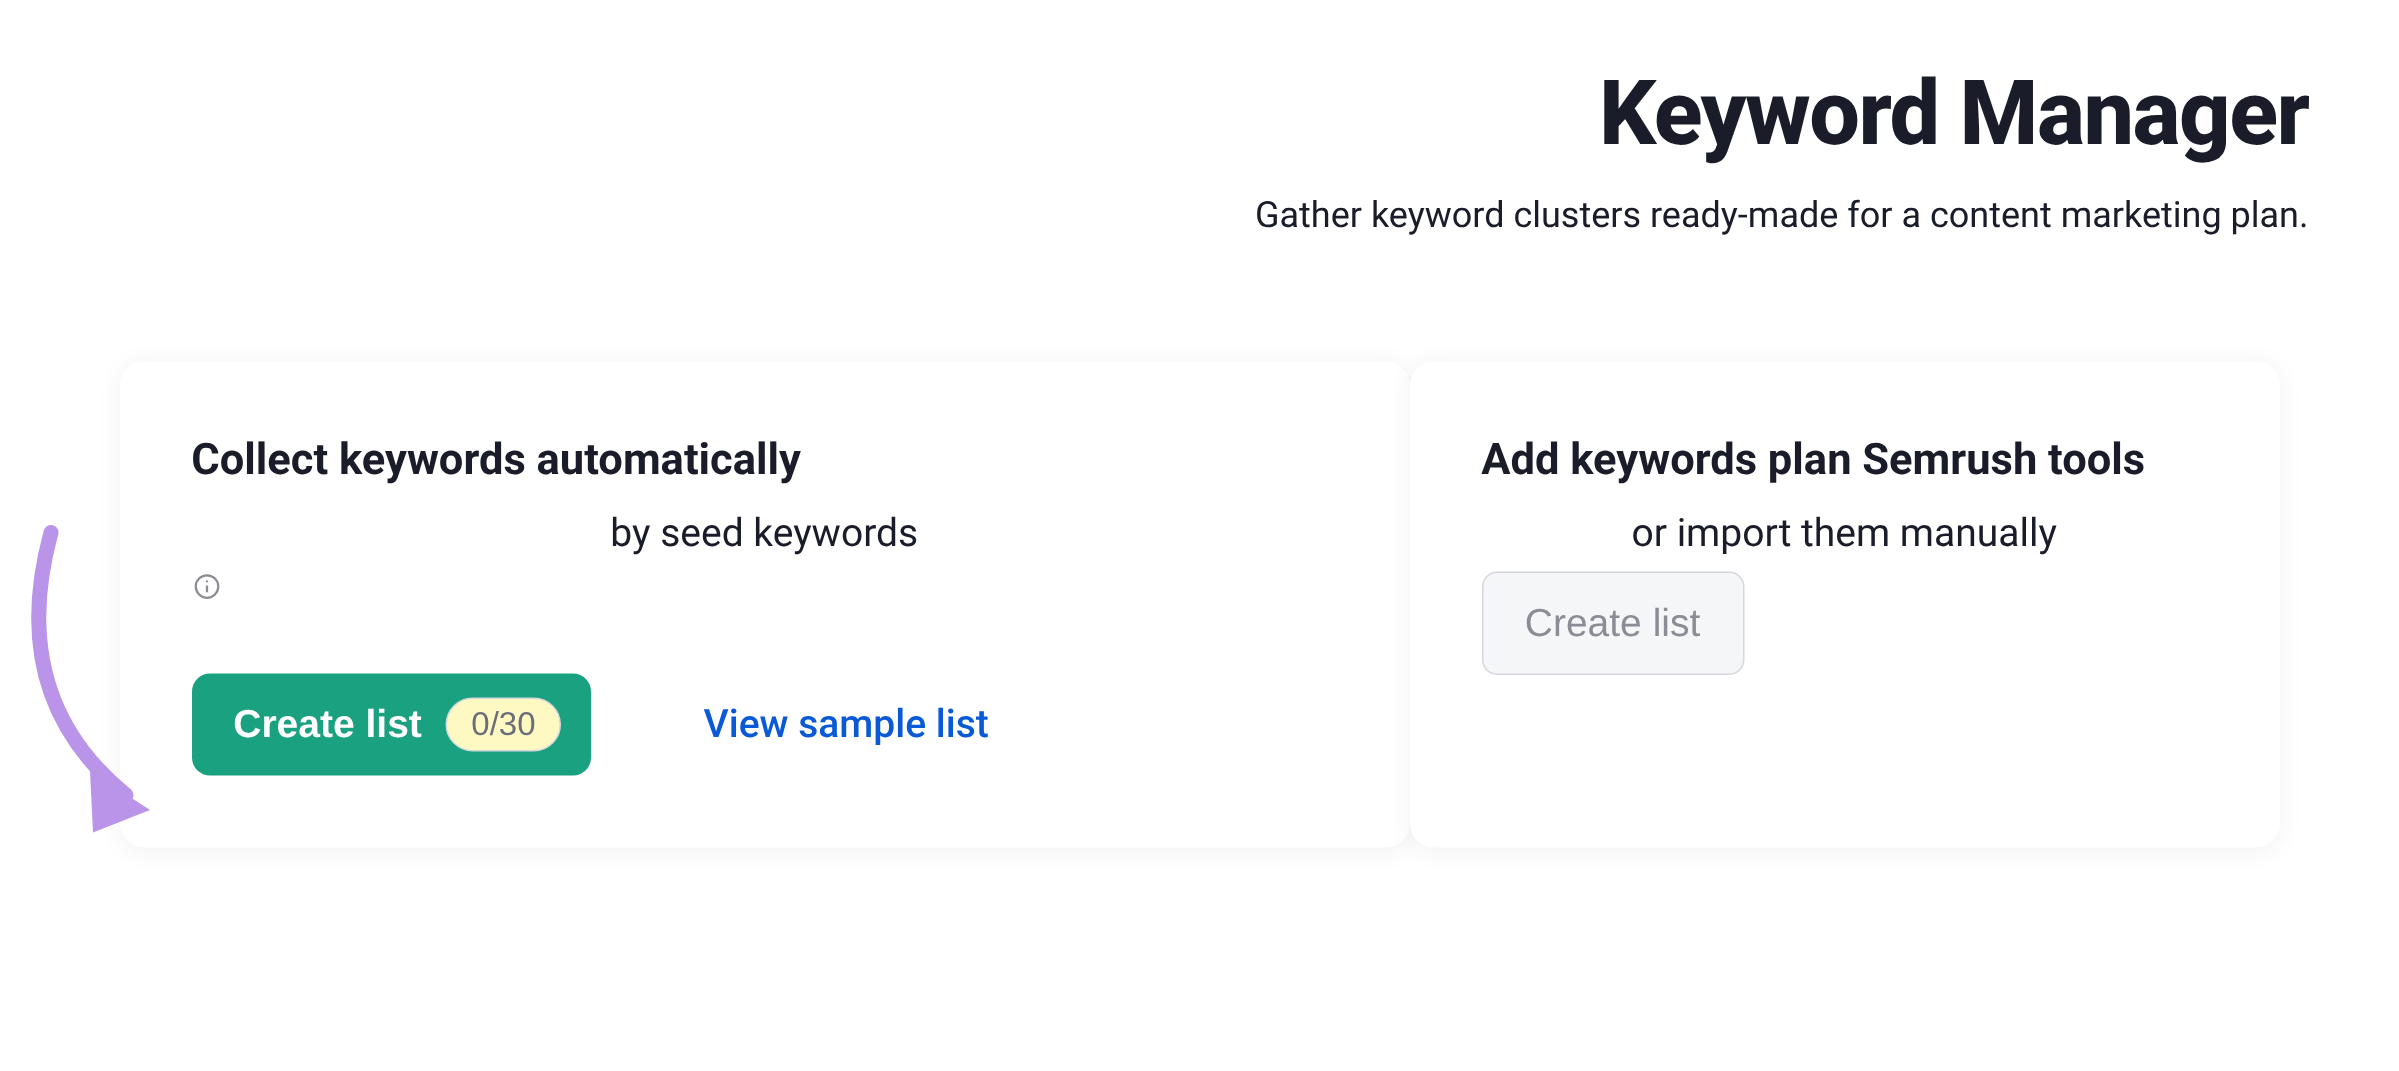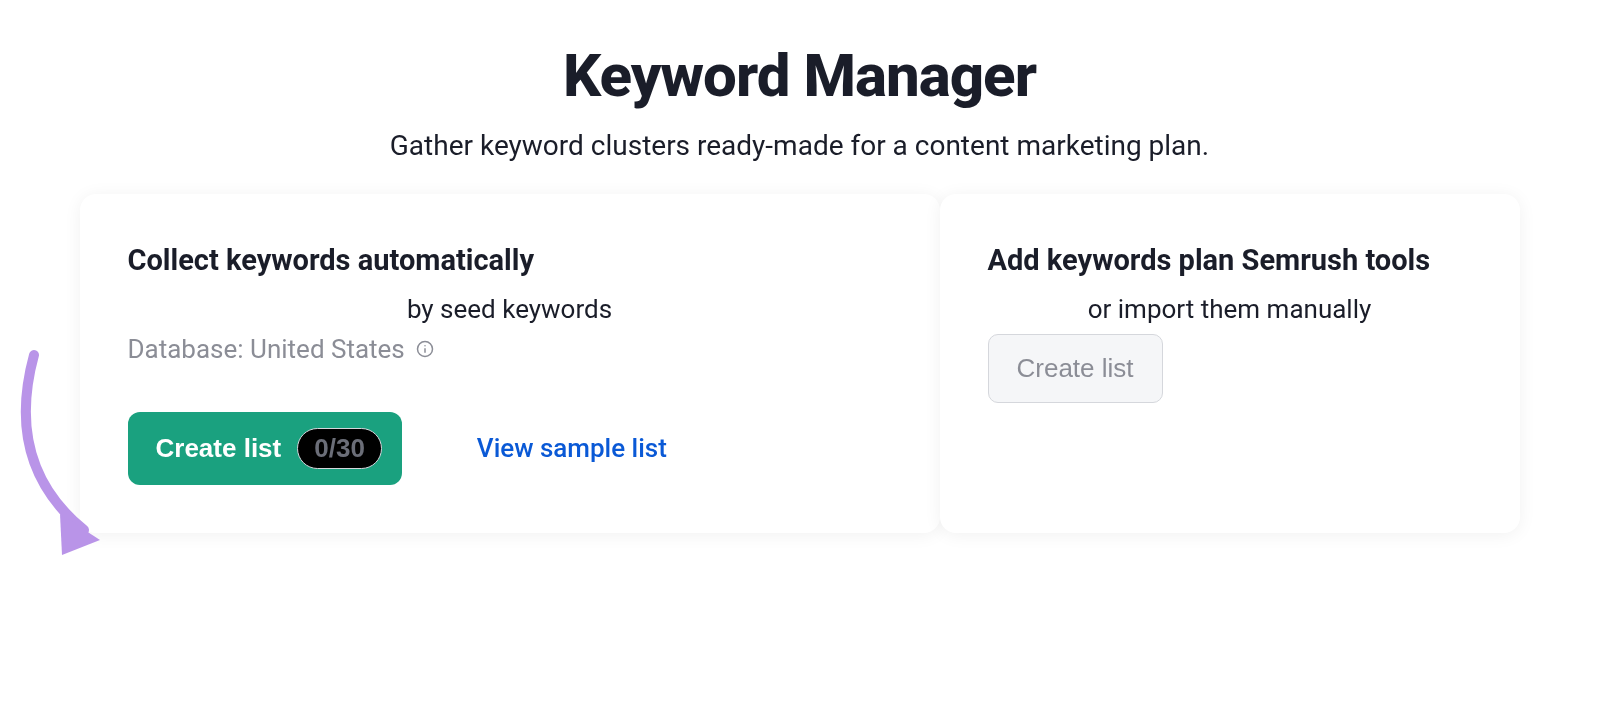--- a/index.html
+++ b/index.html
@@ -7,32 +7,32 @@
       padding: 0;
       box-sizing: border-box;
     }
     body {
       font-family: -apple-system, BlinkMacSystemFont, "Segoe UI", Roboto, Helvetica, Arial, sans-serif;
       background: #ffffff;
       padding: 40px 60px;
       position: relative;
     }
     .header {
-      text-align: center;
-      margin-bottom: 32px;
+      text-align: right;
+      margin-bottom: 84px;
     }
     .page-title {
       font-size: 60px;
       font-weight: 800;
       color: #1a1d29;
       letter-spacing: -1px;
       margin-bottom: 18px;
     }
     .page-subtitle {
-      font-size: 28px;
+      font-size: 24px;
       font-weight: 400;
       color: #1a1d29;
     }
     .cards-container {
       display: flex;
       justify-content: center;
       align-items: stretch;
     }
     .card {
       background: #ffffff;
@@ -94,27 +94,27 @@
       background: #1aa17f;
       color: #ffffff;
       border: none;
       border-radius: 12px;
       padding: 16px 20px 16px 28px;
       font-size: 26px;
       font-weight: 600;
       cursor: pointer;
     }
     .badge {
-      background: #000000;
+      background: #fef9c3;
       color: #6b6e78;
       border: 1px solid #d5d7dc;
       border-radius: 999px;
       padding: 4px 16px;
-      font-size: 26px;
-      font-weight: 700;
+      font-size: 22px;
+      font-weight: 400;
     }
     .link-sample {
       color: #0a59d6;
       font-size: 26px;
       font-weight: 500;
       text-decoration: none;
       cursor: pointer;
       margin-left: 47px;
     }
     .btn-secondary {
@@ -151,21 +151,20 @@
 <div class="header">
   <h1 class="page-title">Keyword Manager</h1>
   <p class="page-subtitle">Gather keyword clusters ready-made for a content marketing plan.</p>
 </div>
 
 <div class="cards-container">
   <div class="card card-left">
     <h2 class="card-title">Collect keywords automatically</h2>
     <p class="card-subtitle">by seed keywords</p>
     <div class="card-meta">
-      <span>Database: United States</span>
       <span class="info-icon">
         <svg viewBox="0 0 24 24" fill="none" stroke="currentColor" stroke-width="2">
           <circle cx="12" cy="12" r="10"></circle>
           <line x1="12" y1="11" x2="12" y2="17"></line>
           <circle cx="12" cy="7.5" r="1" fill="currentColor" stroke="none"></circle>
         </svg>
       </span>
     </div>
     <div class="actions-row">
       <button class="btn-primary">

